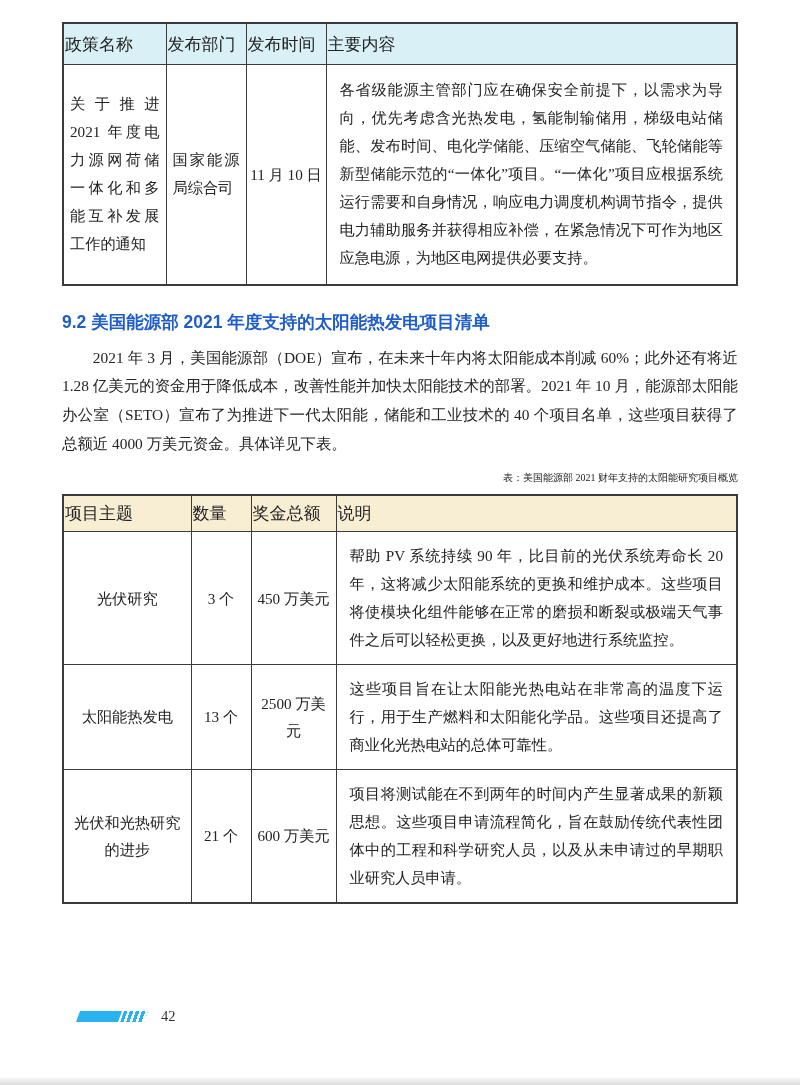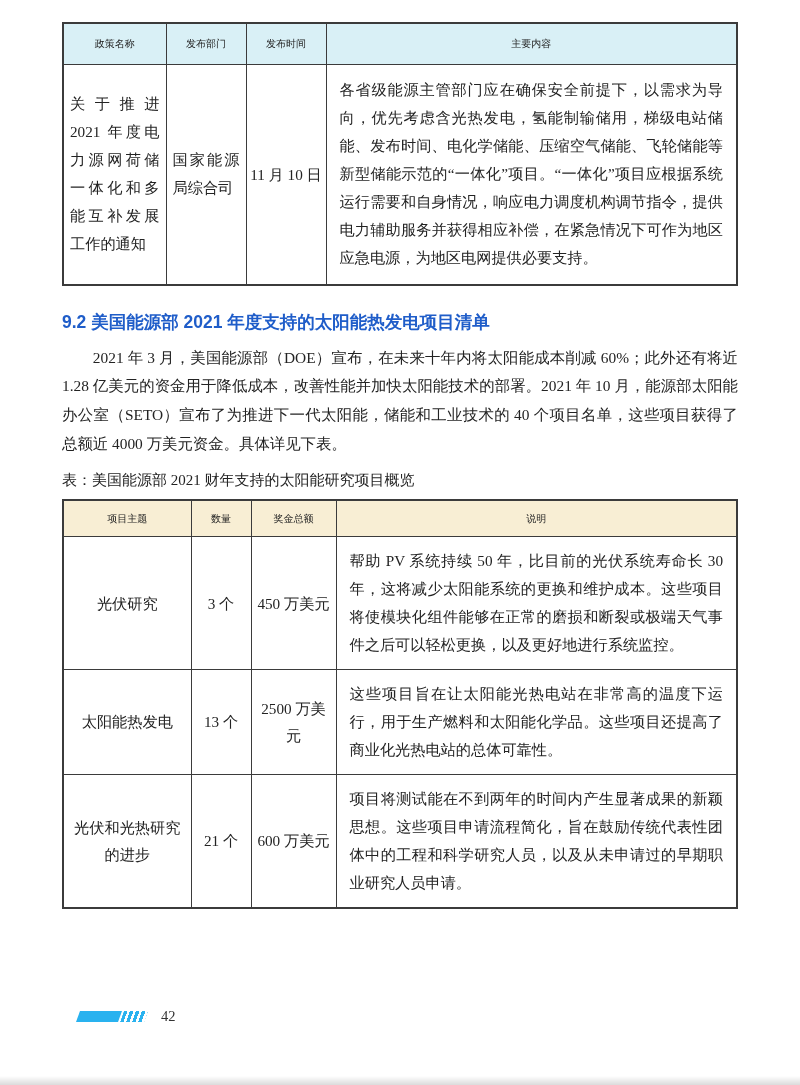--- a/index.html
+++ b/index.html
@@ -33,21 +33,21 @@
   .header-slashes i:nth-child(1){left:4px;background:#8fa9e0;}
   .header-slashes i:nth-child(2){left:13px;background:#5a7fd4;}
   .header-slashes i:nth-child(3){left:22px;background:#2d5bc6;}
   .header-slashes i:nth-child(4){left:32px;width:2.5px;transform:none;background:#2d5bc6;}
   .header-rule{position:absolute;left:48px;right:0;top:79px;height:2px;background:var(--accent-blue);}
 
   
   table{border-collapse:collapse;width:100%;table-layout:fixed;}
   table{border:2px solid #3b3b3b;}
   th,td{border:1px solid #3b3b3b;vertical-align:middle;}
-  th{font-weight:normal;font-size:10px;text-align:center;}
+  th{font-weight:normal;font-size:17px;text-align:left;}
   td{font-size:15.2px;}
   .cell-center{text-align:center;padding:4px 3px;line-height:1.8;}
   .cell-text{text-align:justify;padding:10px 13px;line-height:1.84;}
 
   .policy-table{margin-top:22px;}
   .policy-table th{height:38px;background:var(--cyan-header);}
   .policy-table .body-row{height:220px;border-radius:21px;}
 
   
   .section-heading{
@@ -55,21 +55,21 @@
     font-family:"Liberation Sans","DejaVu Sans",sans-serif;
     font-size:17.5px;font-weight:bold;color:var(--heading-blue);
   }
   .section-paragraph{
     margin-top:10px;
     font-size:15.4px;line-height:1.88;
     text-align:justify;text-indent:2em;
   }
   .table-caption{
     margin-top:12px;margin-bottom:9px;
-    text-align:left;font-size:15px;
+    text-align:right;font-size:10px;
   }
 
   .projects-table th{height:33px;background:var(--cream-header);}
   .projects-table .row-1{height:119px;}
   .projects-table .row-2{height:95px;}
   .projects-table .row-3{height:60px;}
   .projects-table .row-4{height:125px;}
 
   
   .footer{position:absolute;left:78px;top:1008px;display:flex;align-items:center;gap:15px;}
@@ -132,21 +132,21 @@
         <th>数量</th>
         <th>奖金总额</th>
         <th>说明</th>
       </tr>
     </thead>
     <tbody>
       <tr class="row-1">
         <td class="cell-center">光伏研究</td>
         <td class="cell-center">3 个</td>
         <td class="cell-center">450 万美元</td>
-        <td class="cell-text">帮助 PV 系统持续 50 年，比目前的光伏系统寿命长 30 年，这将减少太阳能系统的更换和维护成本。这些项目将使模块化组件能够在正常的磨损和断裂或极端天气事件之后可以轻松更换，以及更好地进行系统监控。</td>
+        <td class="cell-text">帮助 PV 系统持续 90 年，比目前的光伏系统寿命长 20 年，这将减少太阳能系统的更换和维护成本。这些项目将使模块化组件能够在正常的磨损和断裂或极端天气事件之后可以轻松更换，以及更好地进行系统监控。</td>
       </tr>
       <tr class="row-2">
         <td class="cell-center">太阳能热发电</td>
         <td class="cell-center">13 个</td>
         <td class="cell-center">2500 万美元</td>
         <td class="cell-text">这些项目旨在让太阳能光热电站在非常高的温度下运行，用于生产燃料和太阳能化学品。这些项目还提高了商业化光热电站的总体可靠性。</td>
       </tr>
       <tr class="row-4">
         <td class="cell-center">光伏和光热研究的进步</td>
         <td class="cell-center">21 个</td>

